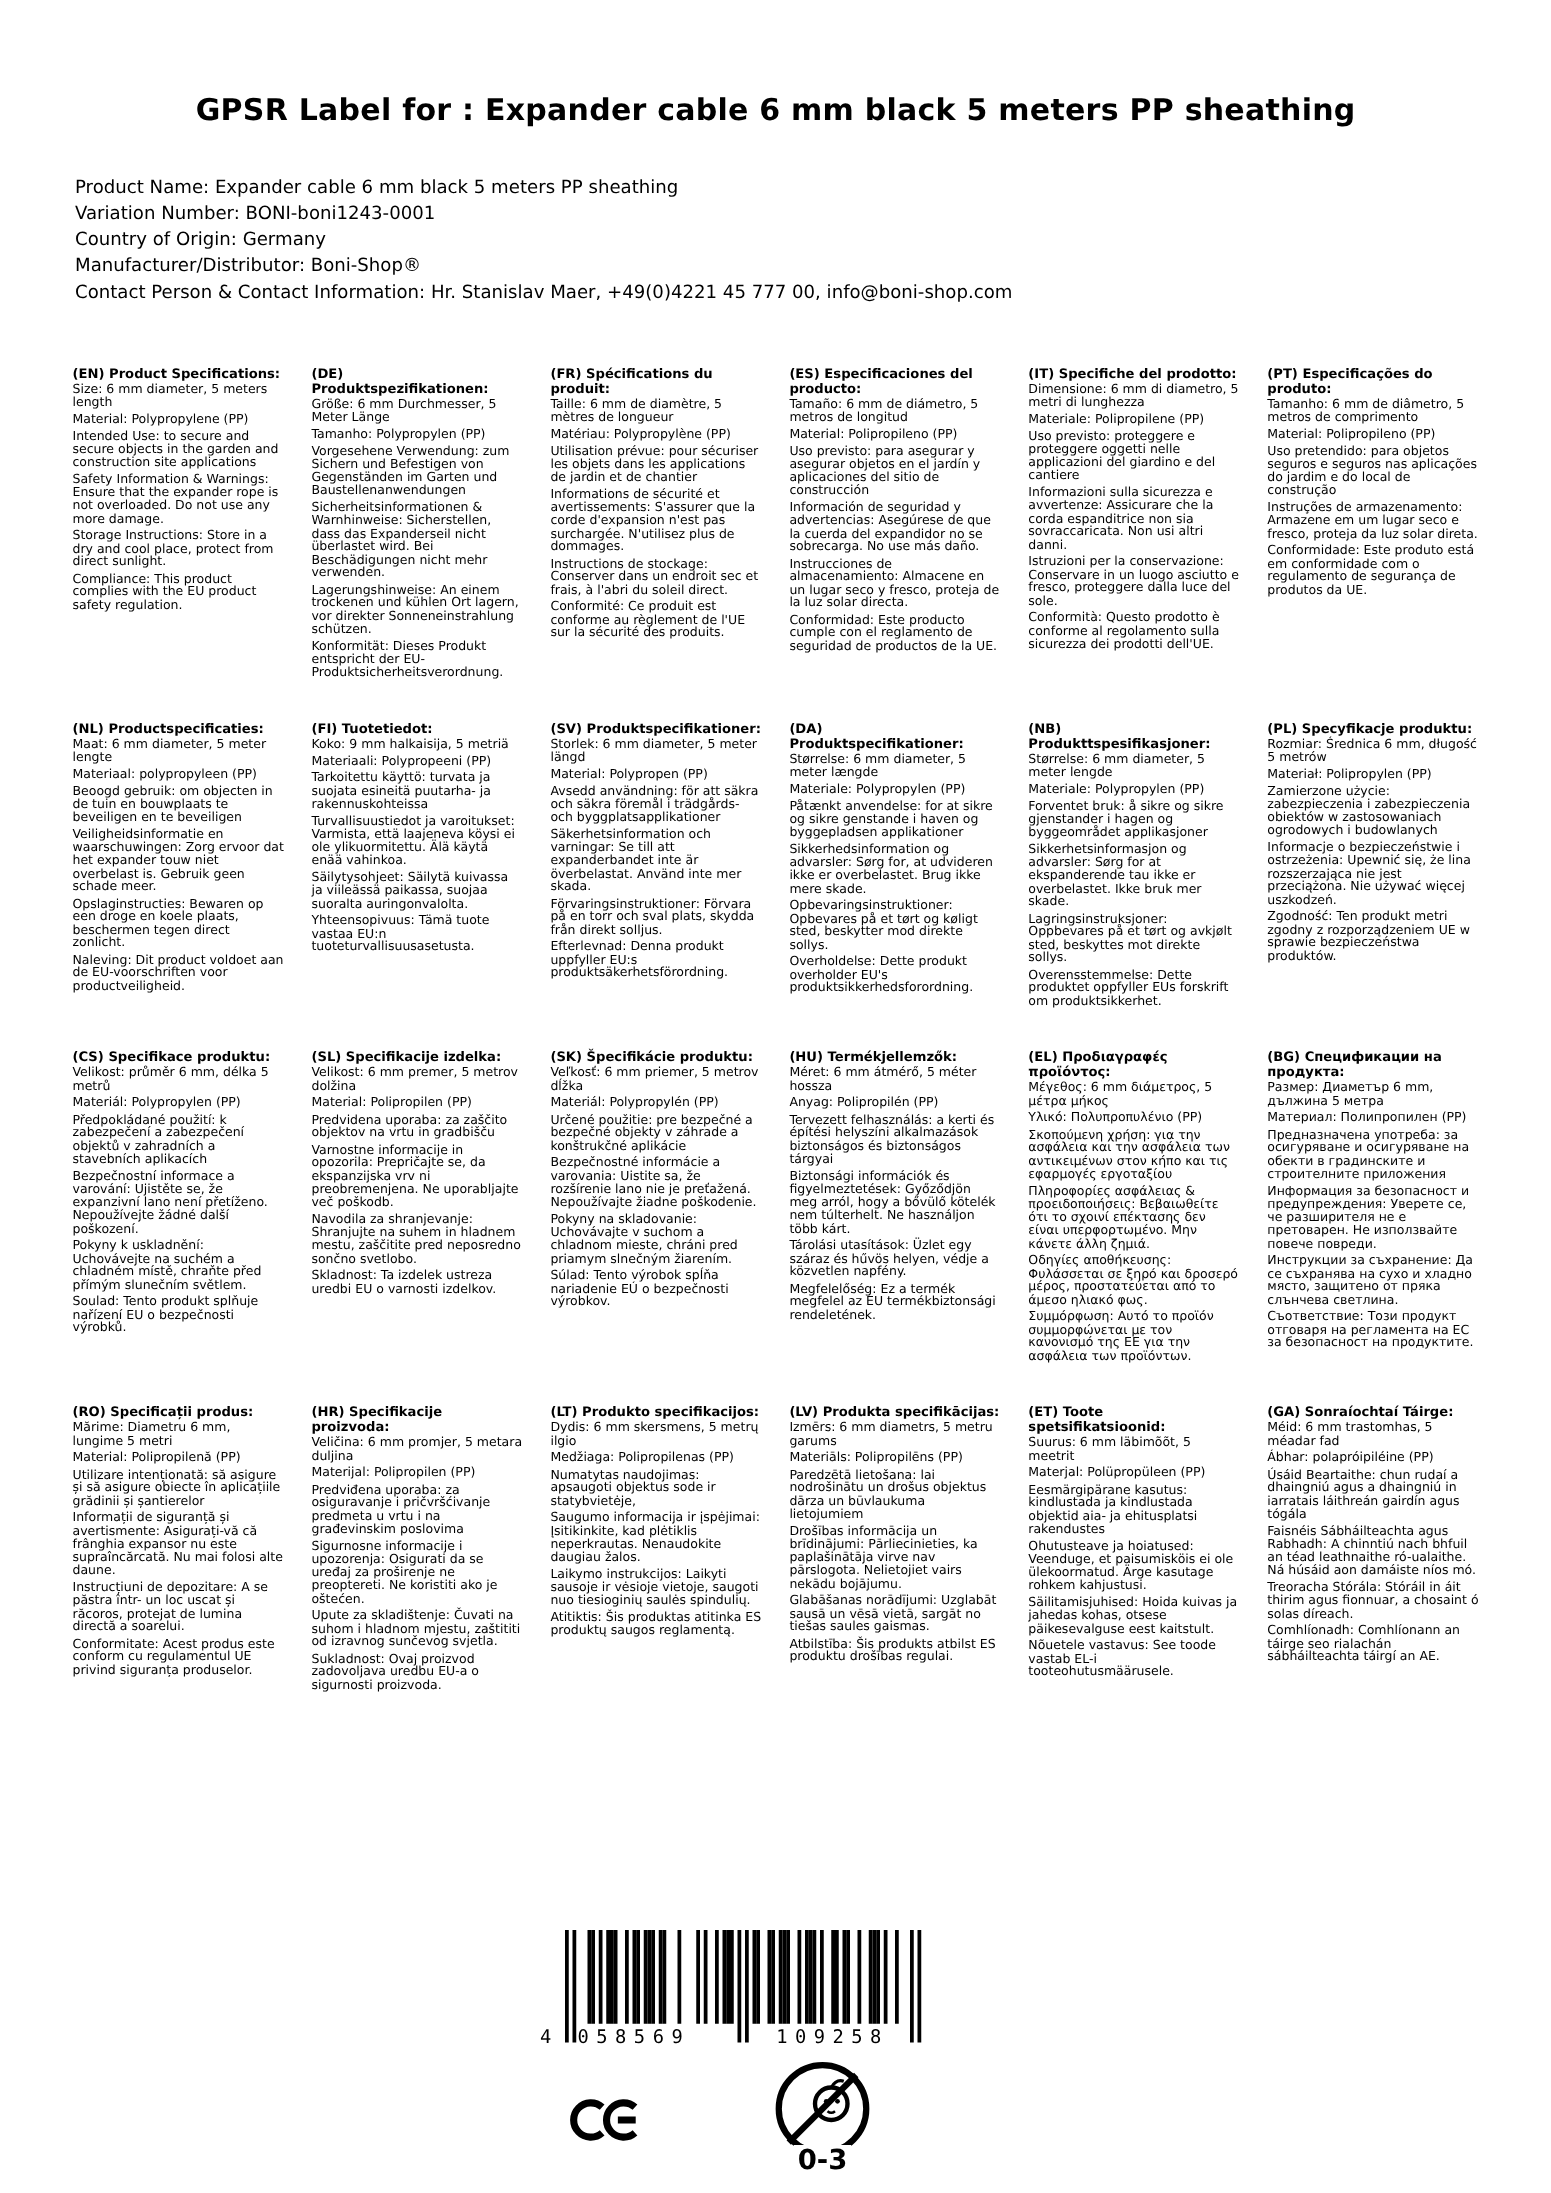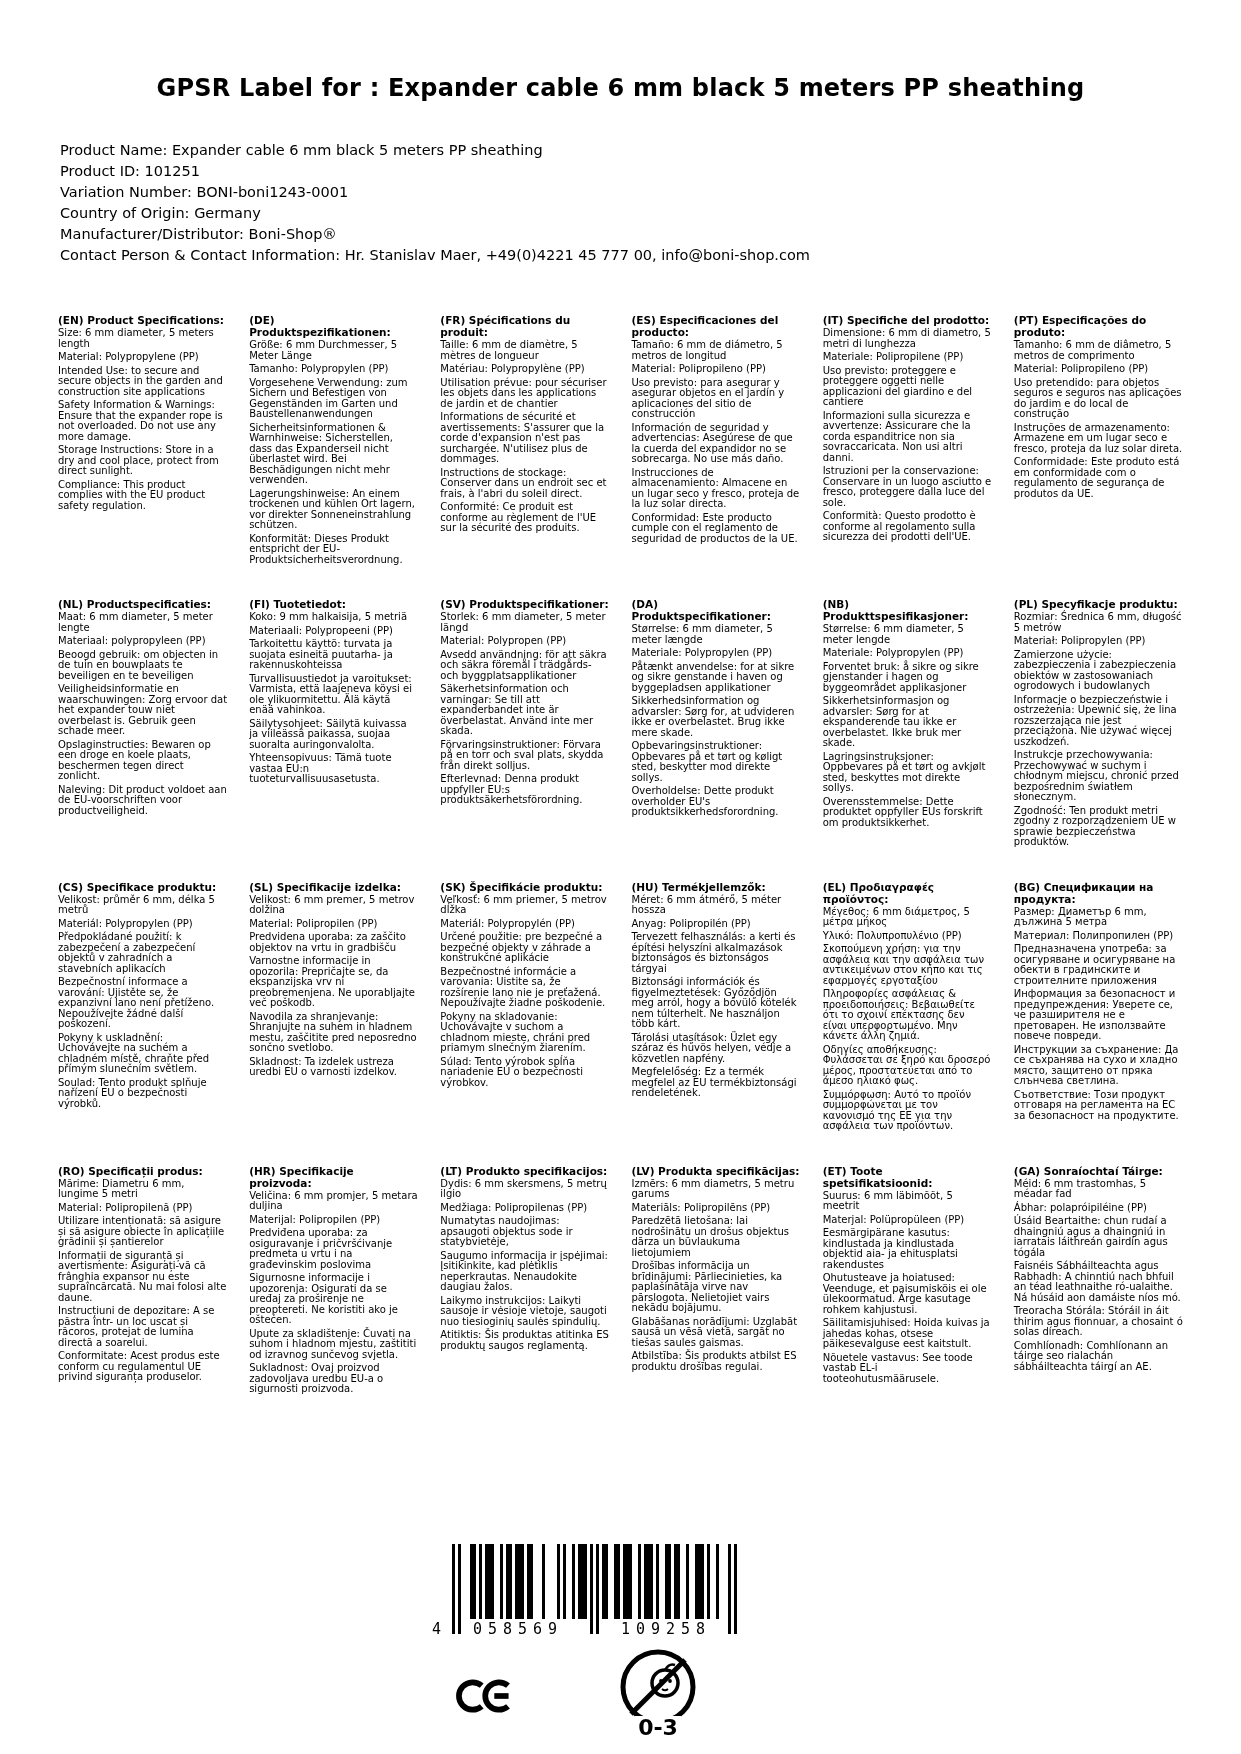--- a/index.html
+++ b/index.html
@@ -14,35 +14,34 @@
   .lang-block{font-size:10px;line-height:10.5px;}
   .lang-heading{font-weight:bold;font-size:10.5px;line-height:12px;margin:0 0 2px 0;}
   .lang-par{margin:0 0 3px 0;}
   .footer{position:absolute;top:1540px;left:0;right:0;height:214px;}
   .barcode{position:absolute;left:452px;top:4px;width:285px;height:100px;}
   .bars{position:absolute;left:0;top:0;width:285px;height:92px;}
   .bar{position:absolute;top:0;background:#000;}
   .bc-digit{position:absolute;top:76px;font-family:"DejaVu Sans Mono",monospace;
             font-size:15px;font-weight:normal;}
   .bc-left{left:-20px;}
-  .bc-g1{left:10px;width:112px;text-align:center;letter-spacing:6px;}
+  .bc-g1{left:10px;width:112px;text-align:left;letter-spacing:6px;}
   .bc-g2{left:150px;width:128px;text-align:center;letter-spacing:6px;}
   .ce{position:absolute;left:452px;top:138px;}
   .age{position:absolute;left:616px;top:102px;}
 </style>
 </head>
 <body>
 
 <div class="page">
 
   <div class="title">GPSR Label for : Expander cable 6 mm black 5 meters PP sheathing</div>
 
   <div class="product-info">
       <div class="info-line"><span class="info-label">Product Name: </span><span class="info-value"> Expander cable 6 mm black 5 meters PP sheathing</span></div>
-      <div class="info-line"><span class="info-label">Product ID: </span><span class="info-value"> 101251</span></div>
       <div class="info-line"><span class="info-label">Variation Number: </span><span class="info-value"> BONI-boni1243-0001</span></div>
       <div class="info-line"><span class="info-label">Country of Origin: </span><span class="info-value"> Germany</span></div>
       <div class="info-line"><span class="info-label">Manufacturer/Distributor: </span><span class="info-value"> Boni-Shop®</span></div>
       <div class="info-line"><span class="info-label">Contact Person &amp; Contact Information: </span><span class="info-value"> Hr. Stanislav Maer, +49(0)4221 45 777 00, info@boni-shop.com</span></div>
     </div>
 
   <div class="language-grid">
       <div class="lang-block">
         <div class="lang-heading">(EN) Product Specifications:</div>
         <div class="lang-par">Size: 6 mm diameter, 5 meters length</div>
@@ -140,21 +139,20 @@
         <div class="lang-par">Sikkerhetsinformasjon og advarsler: Sørg for at ekspanderende tau ikke er overbelastet. Ikke bruk mer skade.</div>
         <div class="lang-par">Lagringsinstruksjoner: Oppbevares på et tørt og avkjølt sted, beskyttes mot direkte sollys.</div>
         <div class="lang-par">Overensstemmelse: Dette produktet oppfyller EUs forskrift om produktsikkerhet.</div>
       </div>
       <div class="lang-block">
         <div class="lang-heading">(PL) Specyfikacje produktu:</div>
         <div class="lang-par">Rozmiar: Średnica 6 mm, długość 5 metrów</div>
         <div class="lang-par">Materiał: Polipropylen (PP)</div>
         <div class="lang-par">Zamierzone użycie: zabezpieczenia i zabezpieczenia obiektów w zastosowaniach ogrodowych i budowlanych</div>
         <div class="lang-par">Informacje o bezpieczeństwie i ostrzeżenia: Upewnić się, że lina rozszerzająca nie jest przeciążona. Nie używać więcej uszkodzeń.</div>
-        <div class="lang-par">Instrukcje przechowywania: Przechowywać w suchym i chłodnym miejscu, chronić przed bezpośrednim światłem słonecznym.</div>
         <div class="lang-par">Zgodność: Ten produkt metri zgodny z rozporządzeniem UE w sprawie bezpieczeństwa produktów.</div>
       </div>
       <div class="lang-block">
         <div class="lang-heading">(CS) Specifikace produktu:</div>
         <div class="lang-par">Velikost: průměr 6 mm, délka 5 metrů</div>
         <div class="lang-par">Materiál: Polypropylen (PP)</div>
         <div class="lang-par">Předpokládané použití: k zabezpečení a zabezpečení objektů v zahradních a stavebních aplikacích</div>
         <div class="lang-par">Bezpečnostní informace a varování: Ujistěte se, že expanzivní lano není přetíženo. Nepoužívejte žádné další poškození.</div>
         <div class="lang-par">Pokyny k uskladnění: Uchovávejte na suchém a chladném místě, chraňte před přímým slunečním světlem.</div>
         <div class="lang-par">Soulad: Tento produkt splňuje nařízení EU o bezpečnosti výrobků.</div>

